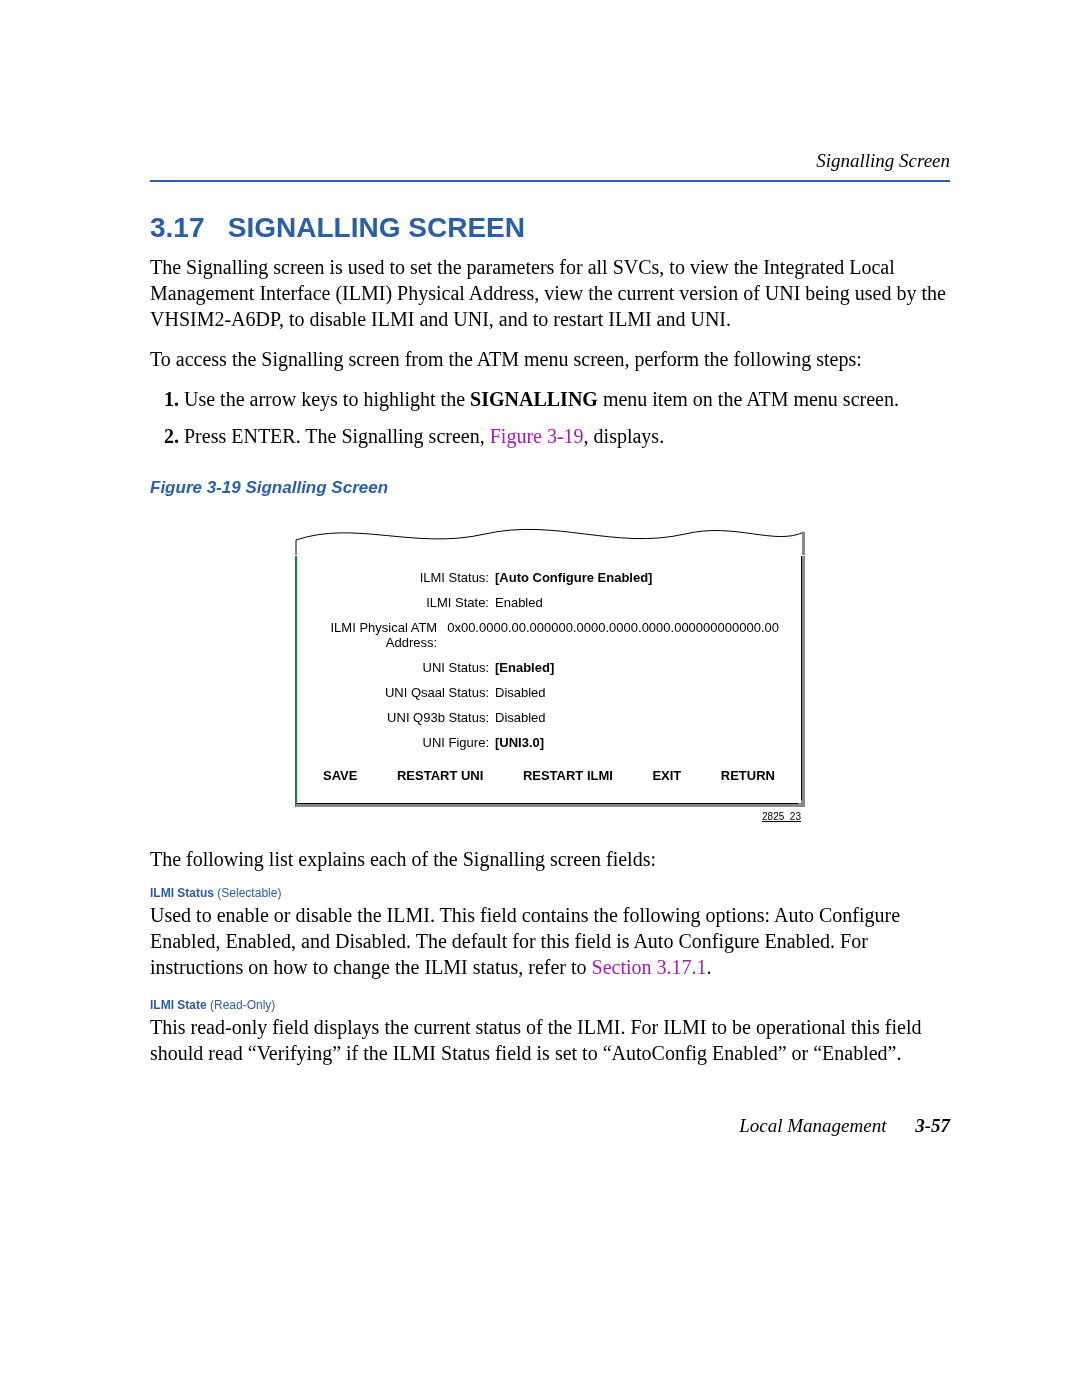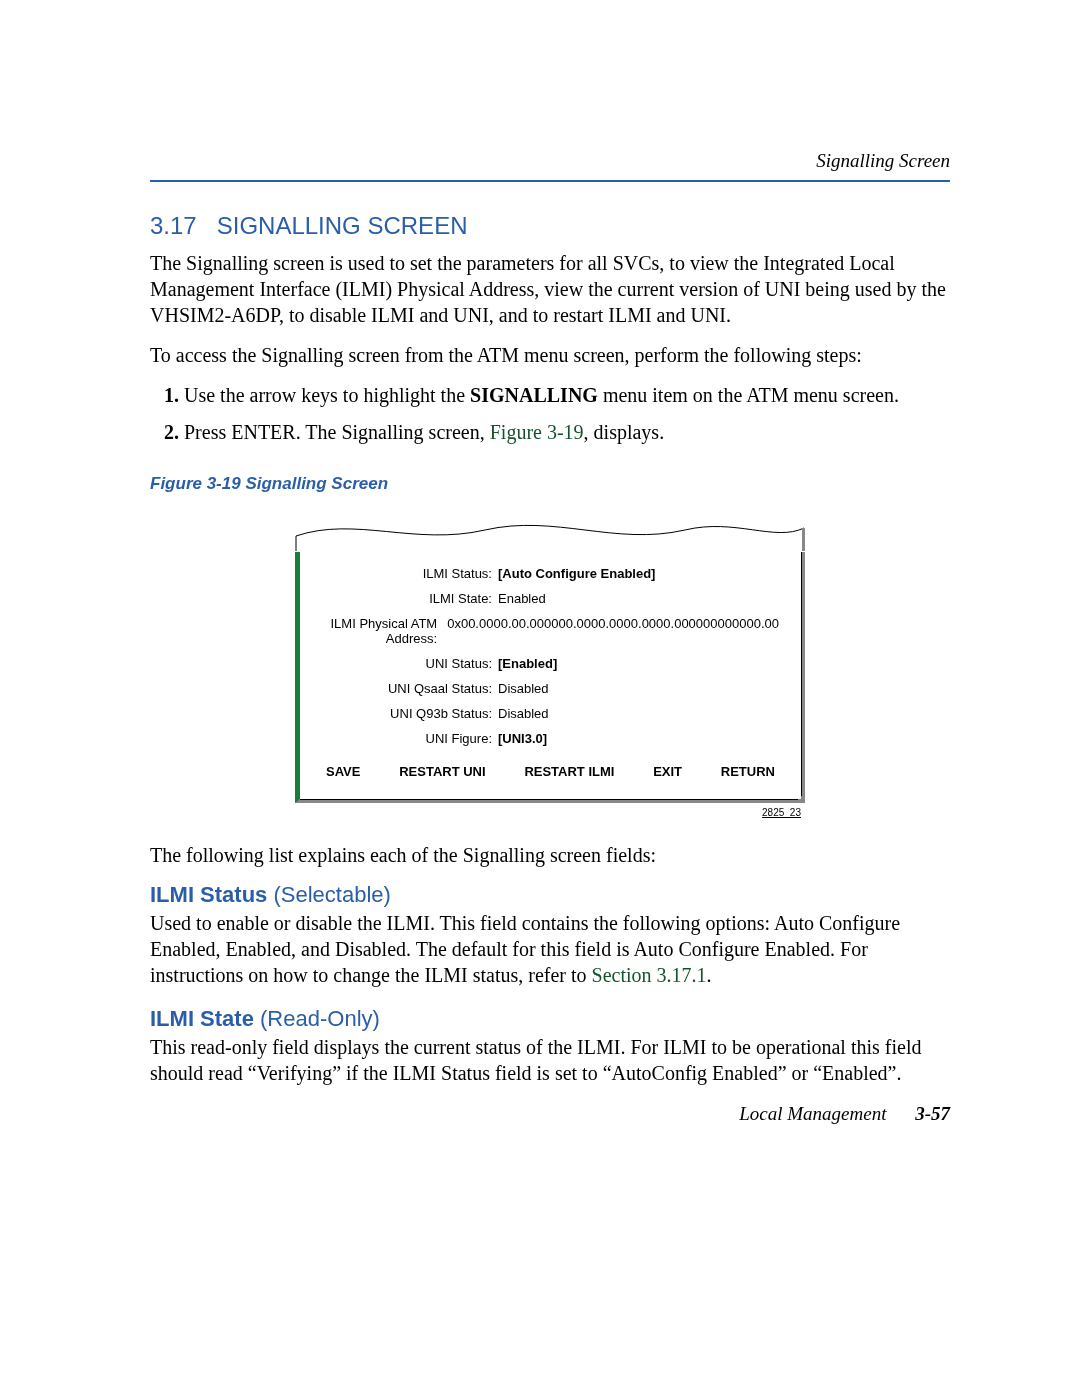--- a/index.html
+++ b/index.html
@@ -21,61 +21,61 @@
     font-size: 19px;
     margin-bottom: 8px;
   }
   .rule {
     border: none;
     border-top: 2px solid #2a5ea8;
     margin: 0 0 30px 0;
   }
   h1.section {
     font-family: Arial, Helvetica, sans-serif;
-    font-weight: normal;
+    font-weight: bold;
     color: #2a5ea8;
-    font-size: 24px;
+    font-size: 28px;
     margin: 0 0 10px 0;
   }
   p.body {
     font-size: 20px;
     line-height: 1.3;
     margin: 0 0 14px 0;
   }
   ol.steps {
     font-size: 20px;
     line-height: 1.35;
     padding-left: 34px;
     margin: 0 0 28px 0;
   }
   ol.steps li { margin-bottom: 10px; }
   ol.steps li::marker { font-weight: bold; }
   .bold-inline { font-weight: bold; }
-  a.link { color: #14532d; text-decoration: none; }
+  a.link { color: #a21caf; text-decoration: none; }
   .figure-caption {
     font-family: Arial, Helvetica, sans-serif;
     font-weight: bold;
     color: #2a5ea8;
     font-size: 17px;
     margin: 0 0 18px 0;
     font-style: italic;
   }
 
   .figure-wrap {
     width: 510px;
     margin: 0 auto 24px auto;
     position: relative;
   }
   .torn-top {
     width: 100%;
     height: 40px;
     display: block;
   }
   .term-box {
-    border-left: 5px solid #15803d;
+    border-left: 2px solid #15803d;
     border-right: 4px solid #888;
     border-bottom: 4px solid #888;
     position: relative;
     padding: 14px 22px 20px 22px;
     font-family: Arial, Helvetica, sans-serif;
     font-size: 13px;
   }
   .term-box::after{
     content:"";
     position:absolute;
@@ -115,29 +115,29 @@
     text-align: right;
     font-family: Arial, Helvetica, sans-serif;
     font-size: 10px;
     margin-top: 4px;
     padding-right: 4px;
     text-decoration: underline;
   }
 
   .field-head {
     font-family: Arial, Helvetica, sans-serif;
-    font-size: 22px;
+    font-size: 12px;
     margin: 0 0 2px 0;
   }
   .field-head .fname { color: #2a5ea8; font-weight: bold; }
   .field-head .ftag { color: #2a5ea8; font-weight: normal; }
 
   .footer {
     position: absolute;
-    bottom: 272px;
+    bottom: 260px;
     right: 130px;
     font-size: 19px;
   }
   .footer .doc { font-style: italic; margin-right: 24px; }
   .footer .pg { font-weight: bold; font-style: italic; }
 </style>
 </head>
 <body>
 
 <div class="page">

